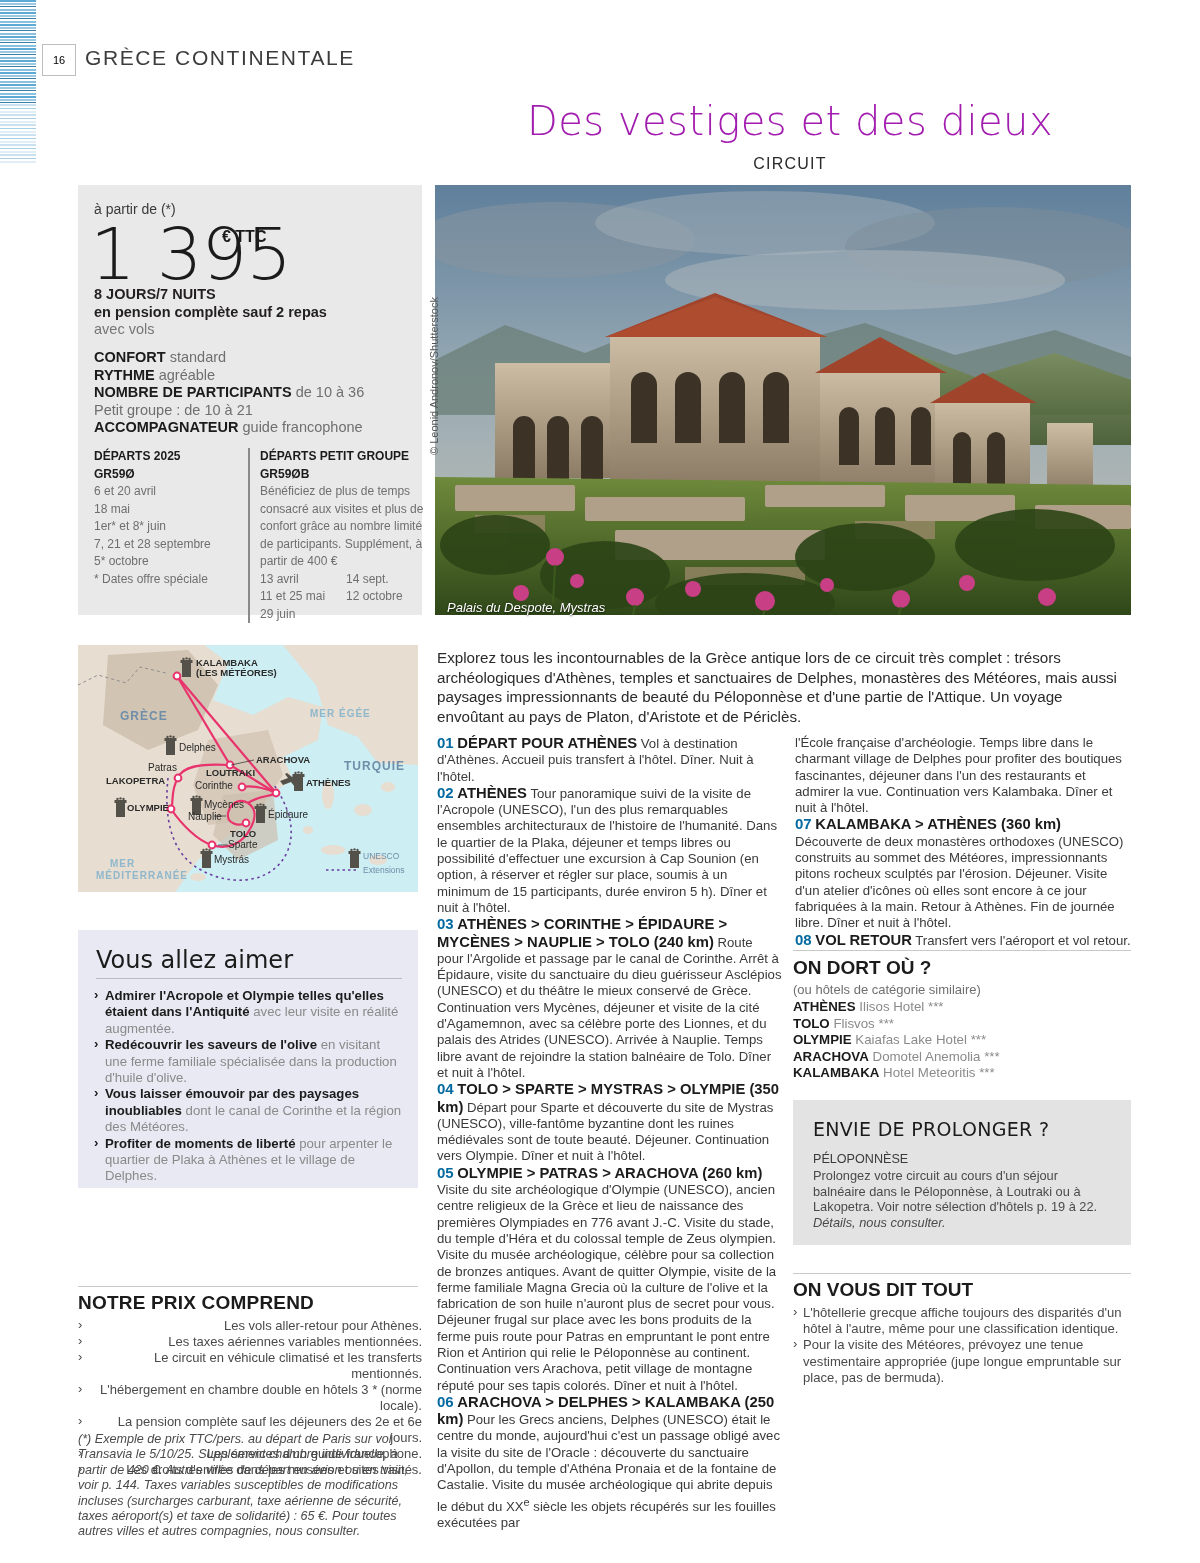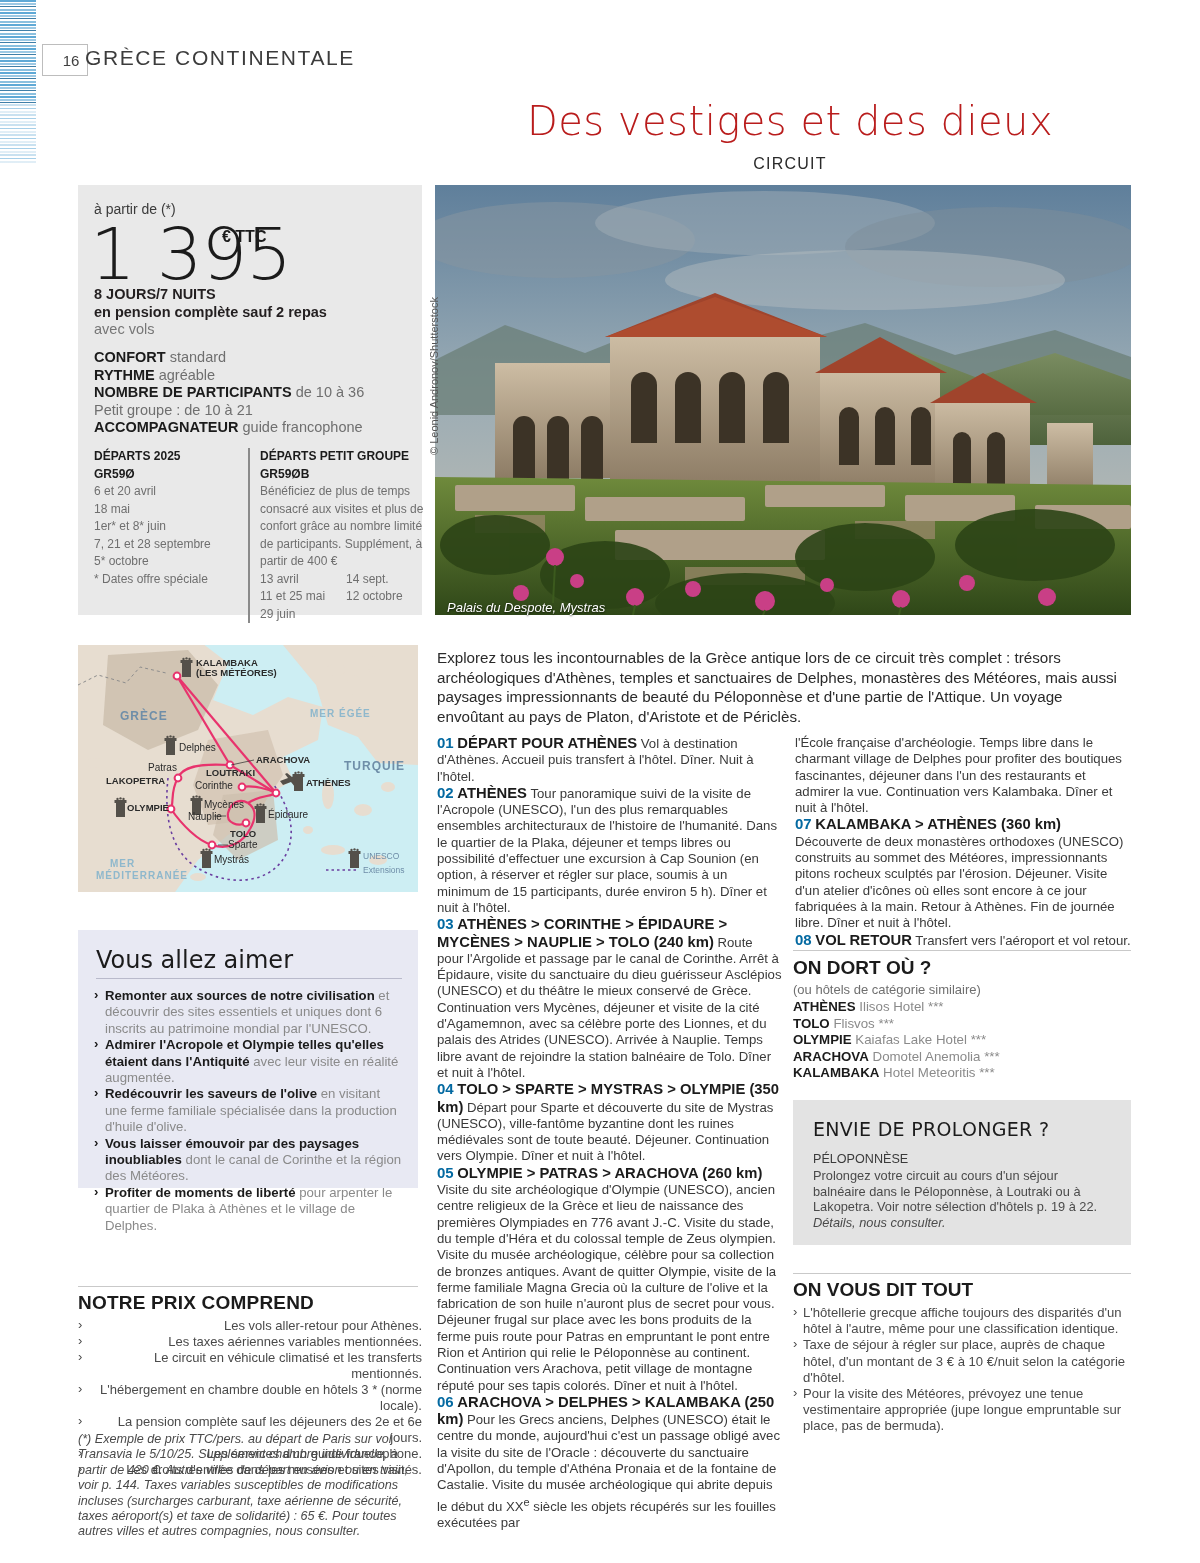--- a/index.html
+++ b/index.html
@@ -20,26 +20,26 @@
     background:repeating-linear-gradient(to bottom,
       #9dc9e4 0px,#9dc9e4 2px,
       #ffffff 2px,#ffffff 4px,
       #5fa9d6 4px,#5fa9d6 5px,
       #ffffff 5px,#ffffff 7px,
       #c8e0ef 7px,#c8e0ef 9px,
       #ffffff 9px,#ffffff 10px);opacity:.55;}
 
   
   .pagenum{position:absolute;left:42px;top:44px;width:32px;height:30px;border:1px solid #bdbdbd;
-     display:flex;align-items:center;justify-content:center;font-size:15px;color:#404040;padding-left:12px;}
+     display:flex;align-items:center;justify-content:center;font-size:11px;color:#000000;}
   .headtitle{position:absolute;left:85px;top:46px;font-size:21px;letter-spacing:1.6px;color:#3c3c3c;font-weight:400;}
 
   
   .maintitle{position:absolute;left:440px;top:98px;width:700px;text-align:center;
-     font-family:"DejaVu Sans",sans-serif;font-weight:300;font-size:40px;color:#b91c1c;letter-spacing:.5px;}
+     font-family:"DejaVu Sans",sans-serif;font-weight:300;font-size:40px;color:#a21caf;letter-spacing:.5px;}
   .subtitle{position:absolute;left:440px;top:155px;width:700px;text-align:center;
      font-size:16px;font-weight:normal;letter-spacing:1.2px;color:#2a2a2a;}
 
   
   .pricebox{position:absolute;left:78px;top:185px;width:344px;height:430px;background:#e9e9e9;}
   .apartir{position:absolute;left:94px;top:201px;font-size:14px;color:#3a3a3a;}
   .bigprice{position:absolute;left:90px;top:212px;font-size:72px;font-weight:300;letter-spacing:-1px;color:#1b1b1b;font-family:"DejaVu Sans",sans-serif;}
   .ttc{position:absolute;left:222px;top:228px;font-size:16px;font-weight:bold;color:#1b1b1b;}
   .nights{position:absolute;left:94px;top:286px;width:310px;font-size:14.5px;line-height:17.5px;}
   .nights b{font-weight:bold;}
@@ -443,21 +443,20 @@
     <line x1="148" y1="171" x2="136" y2="171"></line>
     <line x1="150" y1="200" x2="140" y2="200"></line>
   </g>
 </svg>
 </div>
 
 <div class="aimerbox"></div>
 <div class="aimer-h">Vous allez aimer</div>
 <div class="aimer-rule"></div>
 <ul class="aimer-list">
-  <li><b>Remonter aux sources de notre civilisation</b><span> et découvrir des sites essentiels et uniques dont 6 inscrits au patrimoine mondial par l'UNESCO.</span></li>
   <li><b>Admirer l'Acropole et Olympie telles qu'elles étaient dans l'Antiquité</b><span> avec leur visite en réalité augmentée.</span></li>
   <li><b>Redécouvrir les saveurs de l'olive</b><span> en visitant une ferme familiale spécialisée dans la production d'huile d'olive.</span></li>
   <li><b>Vous laisser émouvoir par des paysages inoubliables</b><span> dont le canal de Corinthe et la région des Météores.</span></li>
   <li><b>Profiter de moments de liberté</b><span> pour arpenter le quartier de Plaka à Athènes et le village de Delphes.</span></li>
 </ul>
 
 <div class="prixrule"></div>
 <div class="prix-h">NOTRE PRIX COMPREND</div>
 <ul class="prix-list">
   <li>Les vols aller-retour pour Athènes.</li>
@@ -491,15 +490,14 @@
 <div class="prol-sub">PÉLOPONNÈSE</div>
 <div class="prol-txt">
   <span>Prolongez votre circuit au cours d'un séjour balnéaire dans le Péloponnèse, à Loutraki ou à Lakopetra. Voir notre sélection d'hôtels p. 19 à 22.</span>
   <span class="prol-it">Détails, nous consulter.</span>
 </div>
 
 <div class="tout-rule"></div>
 <div class="tout-h">ON VOUS DIT TOUT</div>
 <ul class="tout-list">
   <li>L'hôtellerie grecque affiche toujours des disparités d'un hôtel à l'autre, même pour une classification identique.</li>
-  <li>Taxe de séjour à régler sur place, auprès de chaque hôtel, d'un montant de 3 € à 10 €/nuit selon la catégorie d'hôtel.</li>
   <li>Pour la visite des Météores, prévoyez une tenue vestimentaire appropriée (jupe longue empruntable sur place, pas de bermuda).</li>
 </ul>
 
 </body></html>

